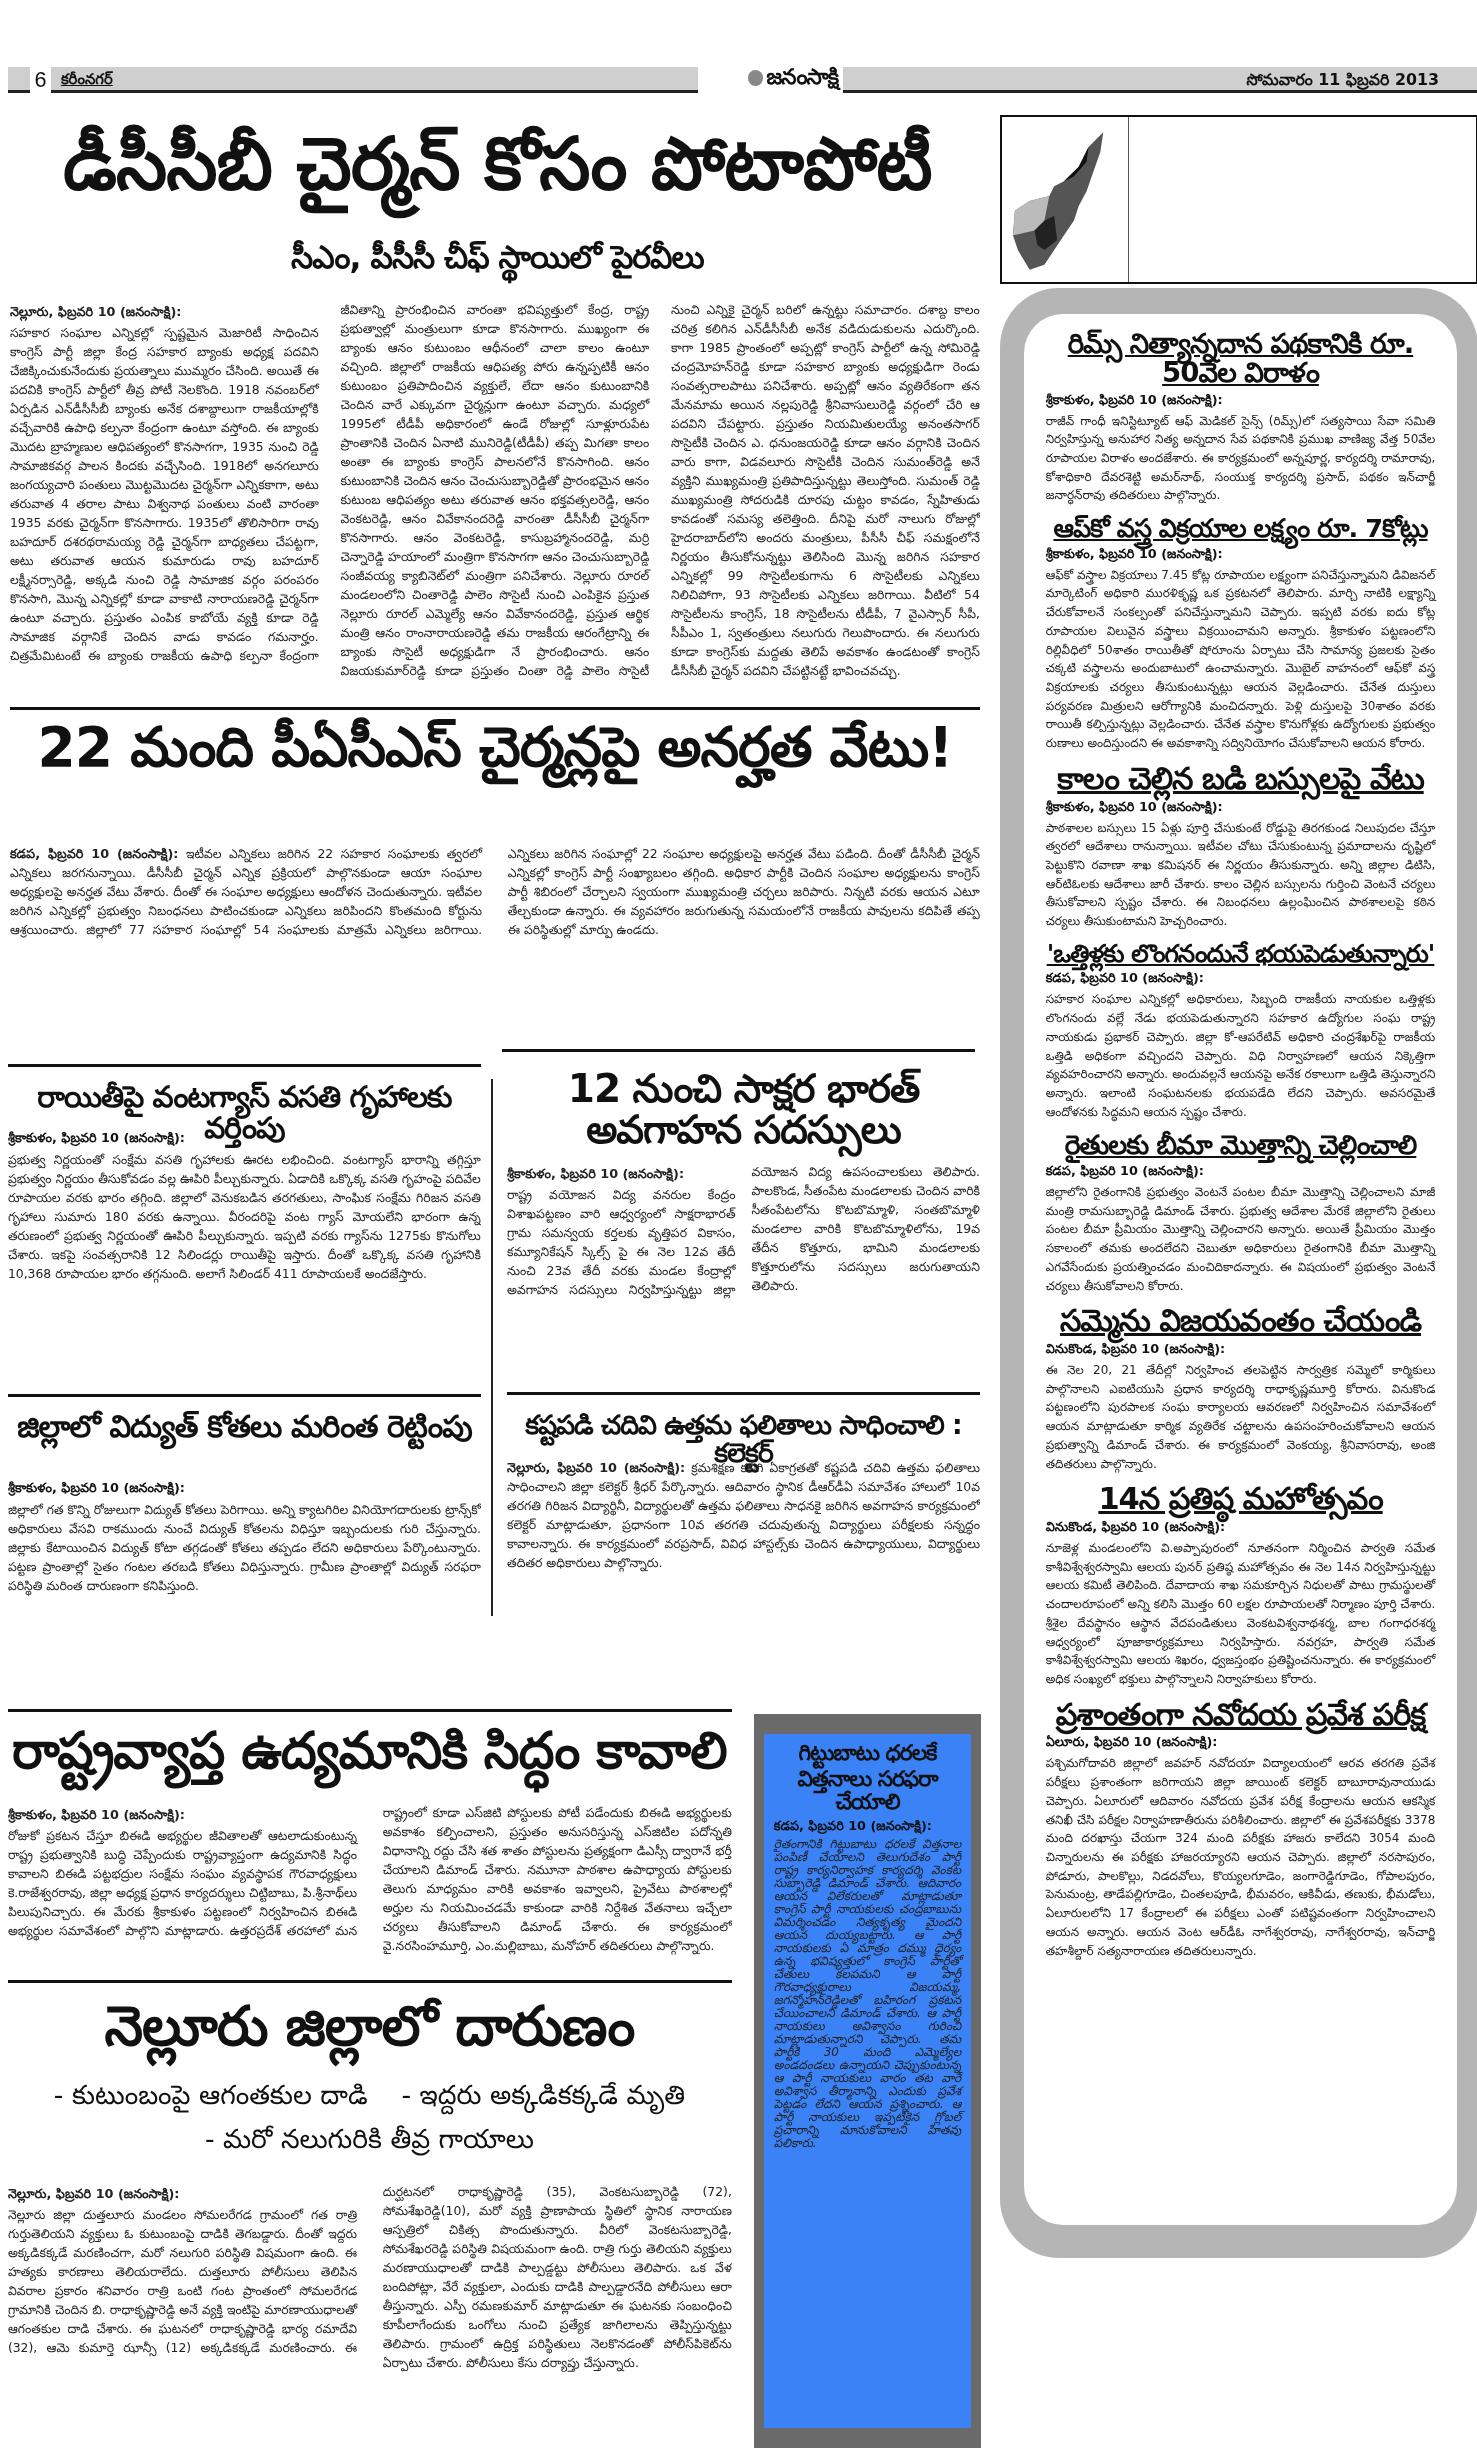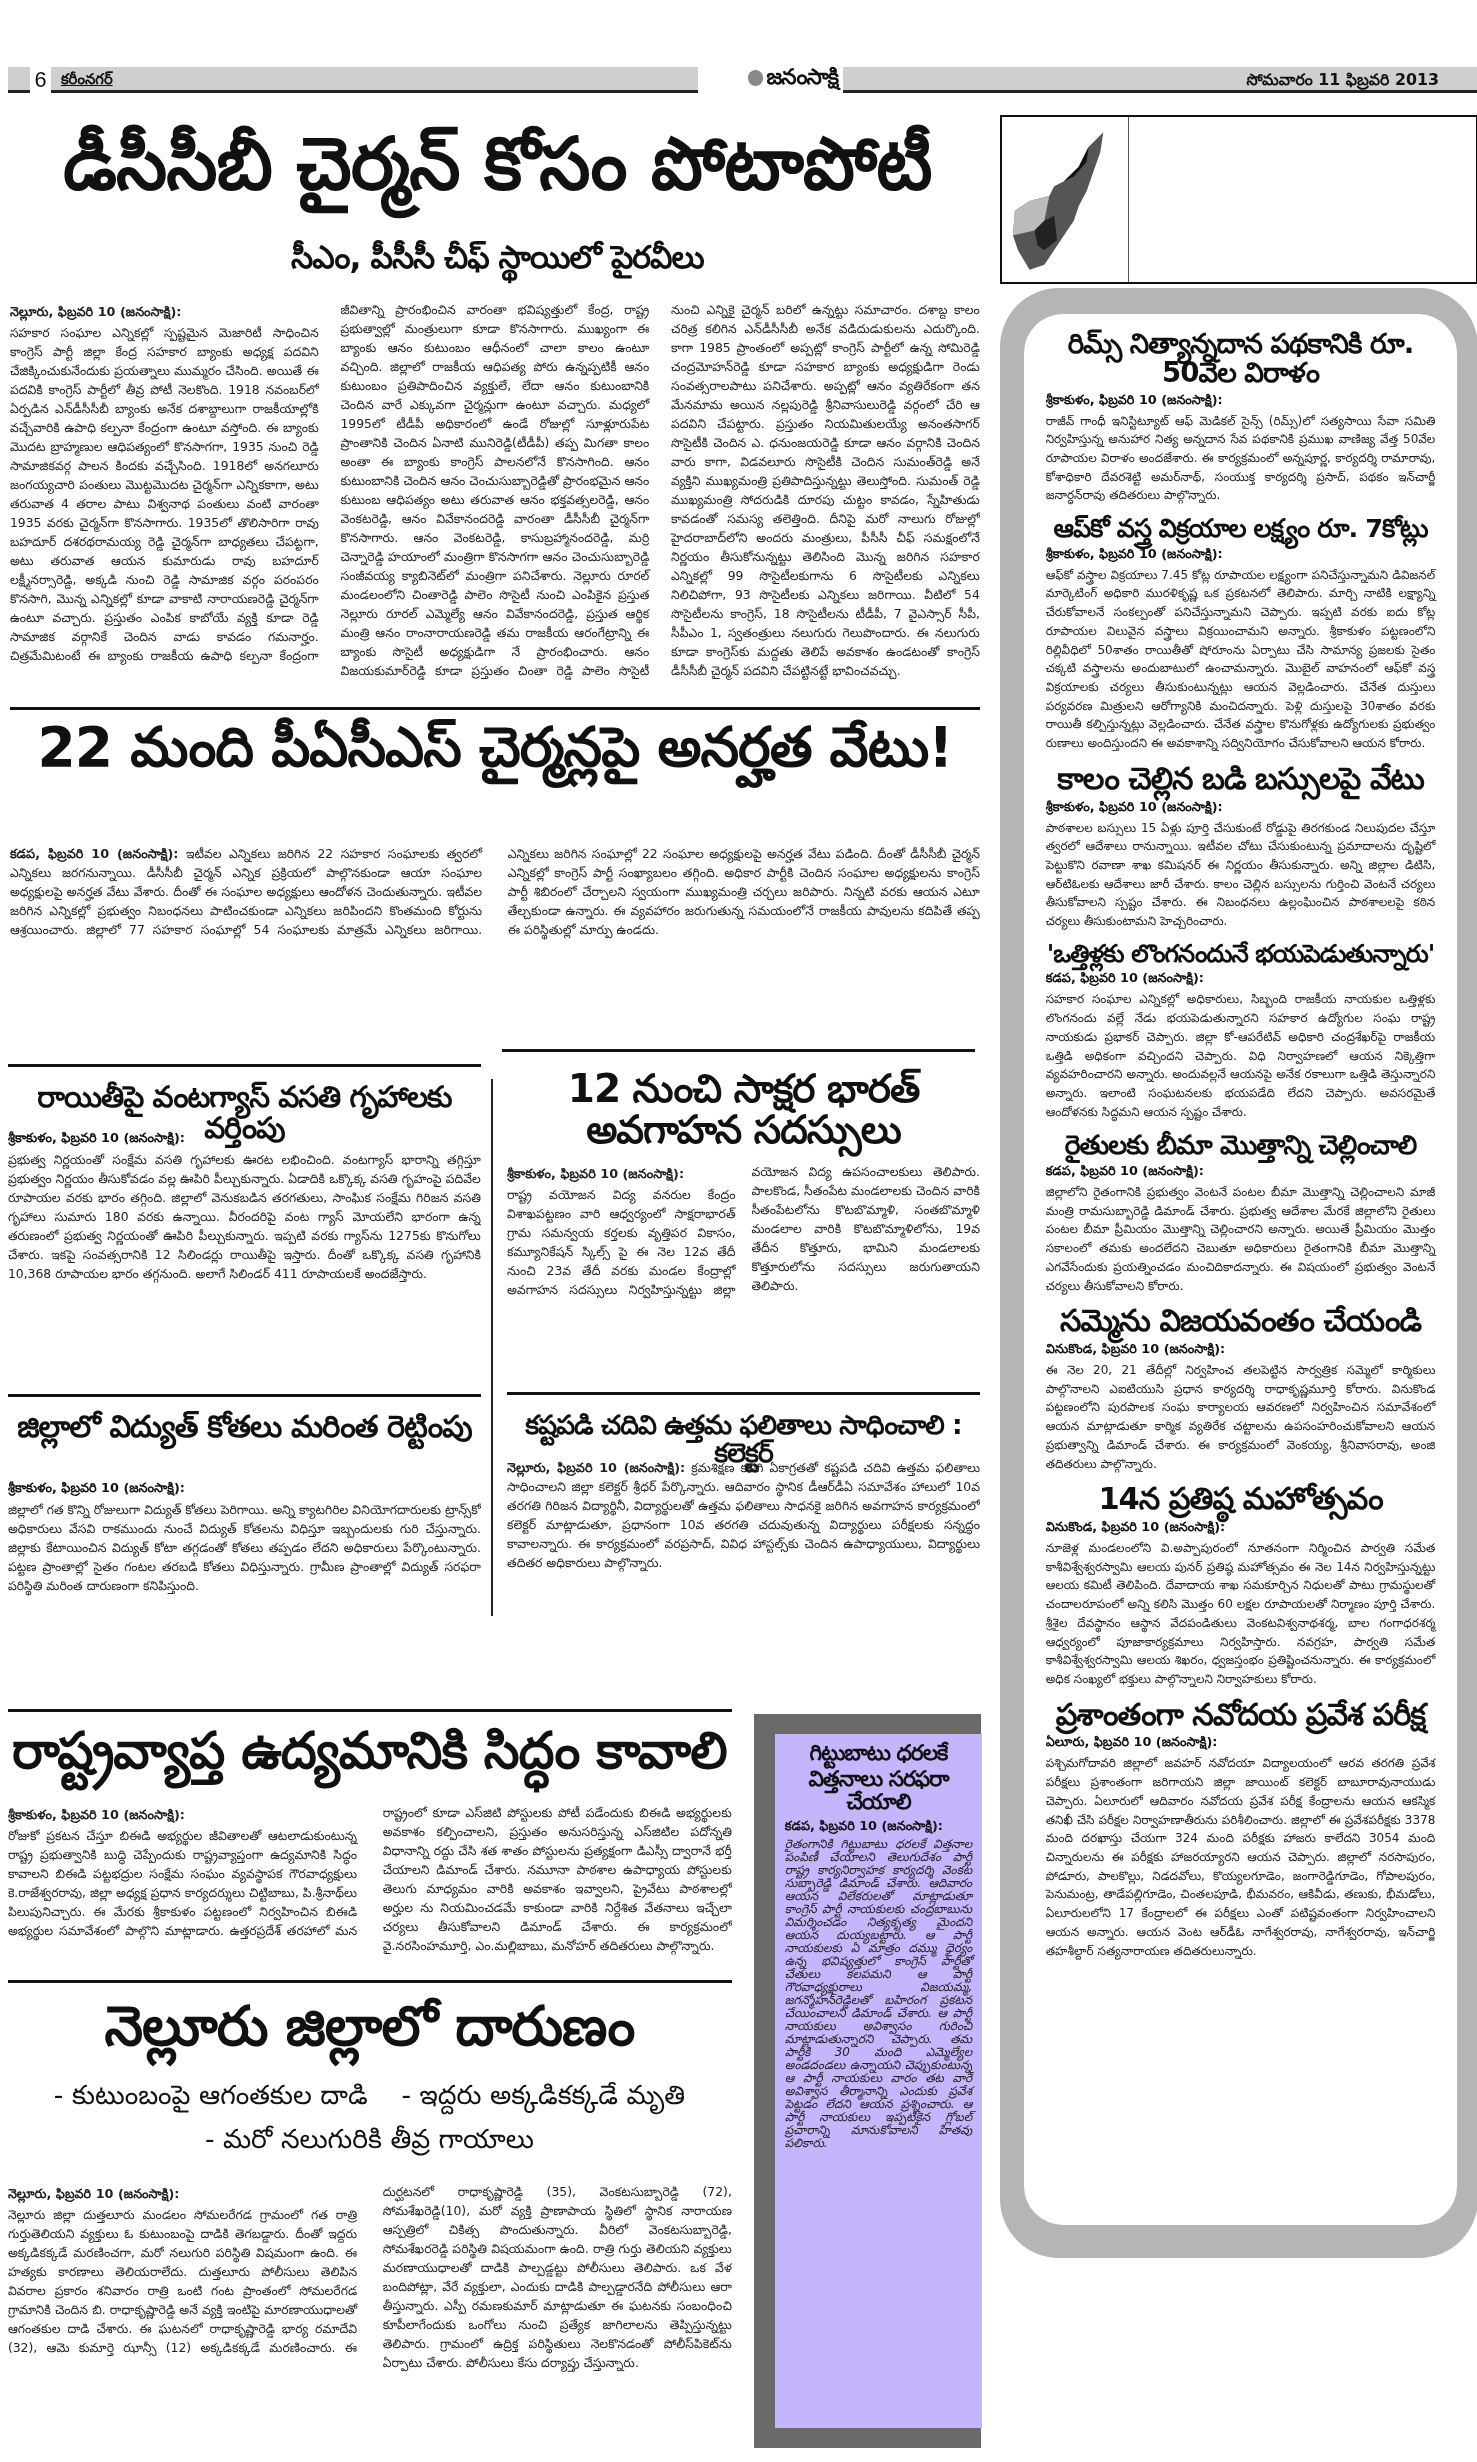--- a/index.html
+++ b/index.html
@@ -30,26 +30,26 @@
 
   
   #brand-box { left: 1000px; top: 115px; width: 478px; height: 169px; border: 2px solid #111; background: #fff; }
   .map-ic { position: absolute; left: 7.9px; top: 9.9px; width: 108px; height: 148px; }
   .brand-divider { position: absolute; left: 126px; top: 0; bottom: 0; width: 1px; background: #555; }
   .brand-title { position: absolute; left: 134px; top: 29.6px; width: 335px; font-size: 51px; font-weight: bold; font-family: "DejaVu Serif", serif; text-align: center; letter-spacing: -3px; text-shadow: 2px 2px 0 #888; }
 
   #side-panel { left: 1000px; top: 288px; width: 478px; height: 1970px; background: #b5b5b5; border-radius: 59px 59px 59px 59px; }
   #side-inner { left: 1024px; top: 314px; width: 433px; height: 1911px; background: #fff; border-radius: 39px; padding: 9.9px 21.7px; }
   .side-story { margin-bottom: 9.9px; }
-  .side-story .hl { font-size: 30.5px; margin: 5.9px 0 3.9px; }
+  .side-story .hl { font-size: 30.5px; margin: 5.9px 0 3.9px; text-decoration: underline; }
   .side-story .body { font-size: 12px; line-height: 18.7px; }
 
   
   #box-story { left: 754px; top: 1714px; width: 227px; height: 734px; background: #6a6a6a; padding: 19.7px 9.9px; }
-  #box-inner { background: #c4b5fd; width: 100%; height: 100%; padding: 7.9px 9.9px; margin-left: 11px; }
+  #box-inner { background: #3b82f6; width: 100%; height: 100%; padding: 7.9px 9.9px; }
   #box-inner .hl { font-size: 21.7px; margin-bottom: 3.9px; }
   #box-inner .body { font-size: 12px; line-height: 13px; font-style: italic; }
 </style>
 </head>
 <body>
 
 <div id="masthead" class="abs">
   <div class="mh-bar mh-left"></div>
   <div class="mh-bar mh-right"></div>
   <div class="page-no">6</div>

